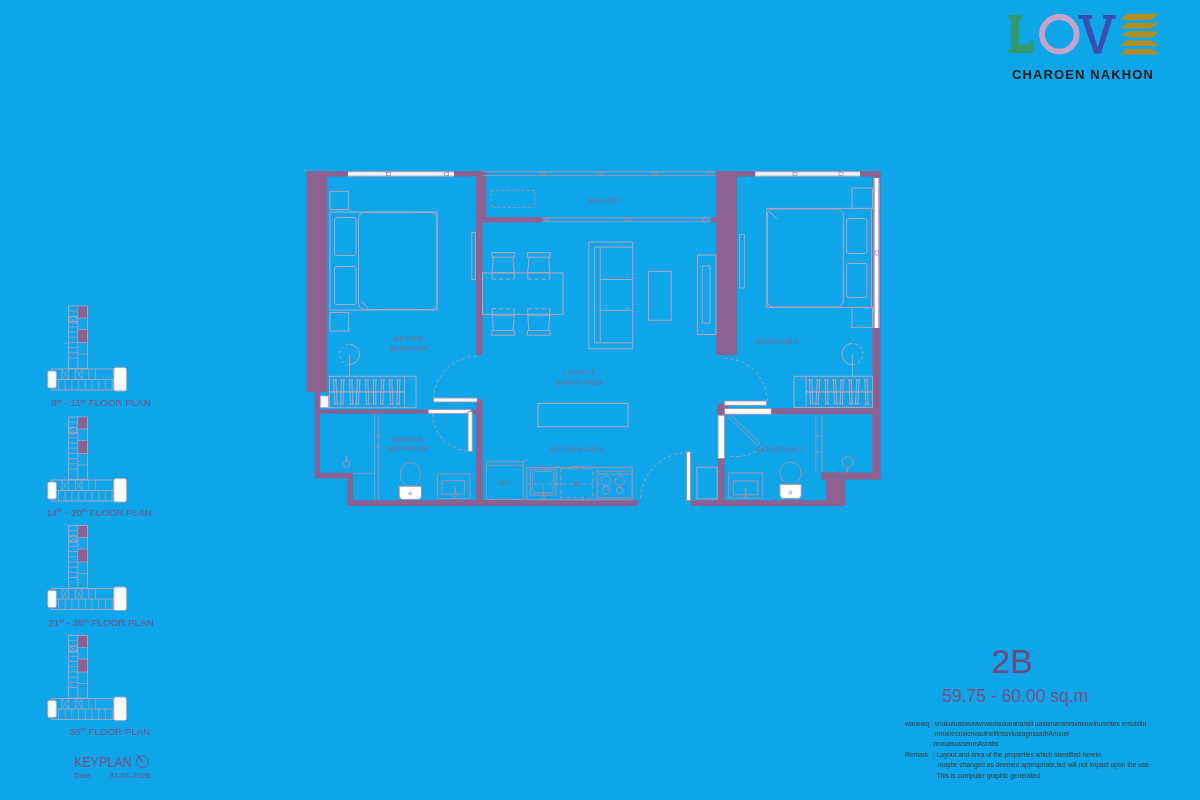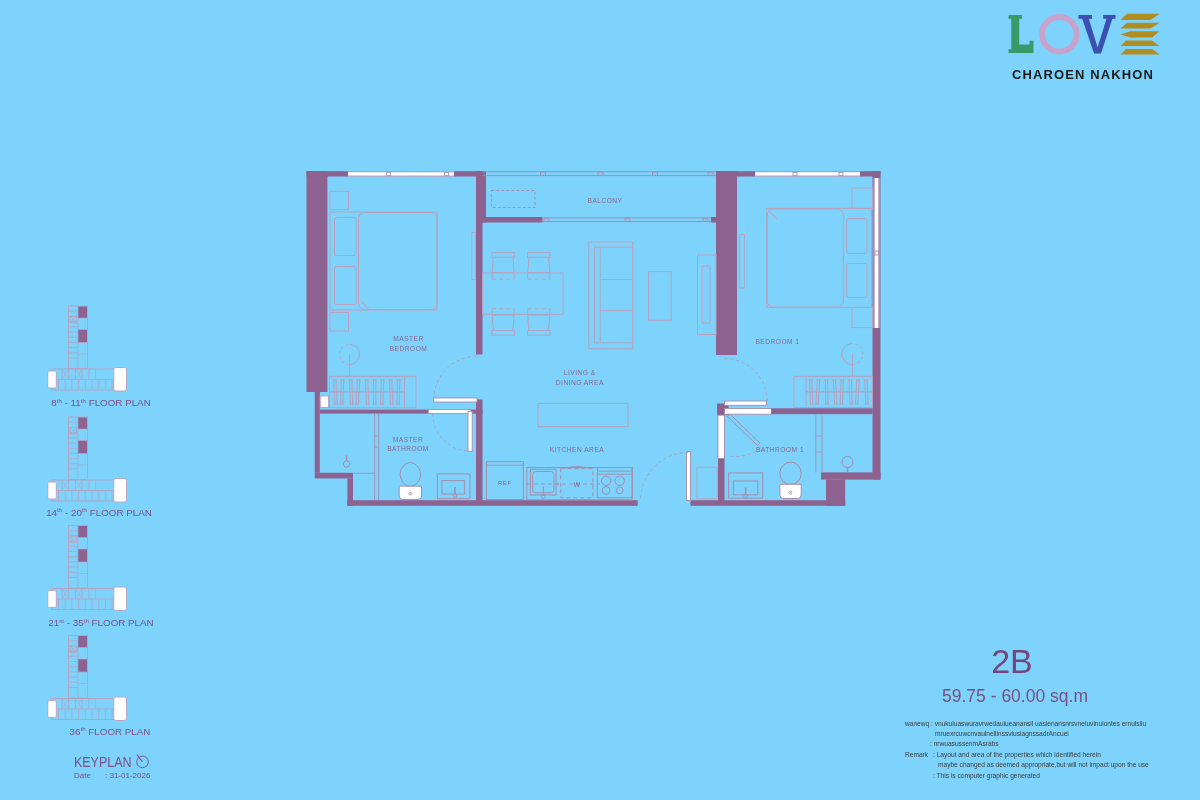--- a/index.html
+++ b/index.html
@@ -1,15 +1,15 @@
 <!DOCTYPE html>
 <html><head><meta charset="utf-8">
 <style>
 html,body{margin:0;padding:0;background:#fff;}
-#page{position:relative;width:1200px;height:800px;background:#7dd3fc;overflow:hidden;}
+#page{position:relative;width:1200px;height:800px;background:#0ea5e9;overflow:hidden;}
 svg{position:absolute;top:0;left:0;}
 text{font-family:"Liberation Sans",sans-serif;}
 </style></head><body>
 <div id="page">
 <svg width="1200" height="800" viewBox="0 0 1200 800">
 
 <path d="M1008.5,15 L1022,15 L1022,18.8 L1019.2,18.8 L1019.2,44.6 L1029.5,44.6 L1029.5,40.8 L1033.5,40.8 L1033.5,53 L1008.5,53 L1008.5,49.2 L1011.3,49.2 L1011.3,18.8 L1008.5,18.8 Z" fill="#379A69"></path>
 
 <circle cx="1059.3" cy="34.3" r="17.3" fill="none" stroke="#C7A3CC" stroke-width="5.8"></circle>
 

